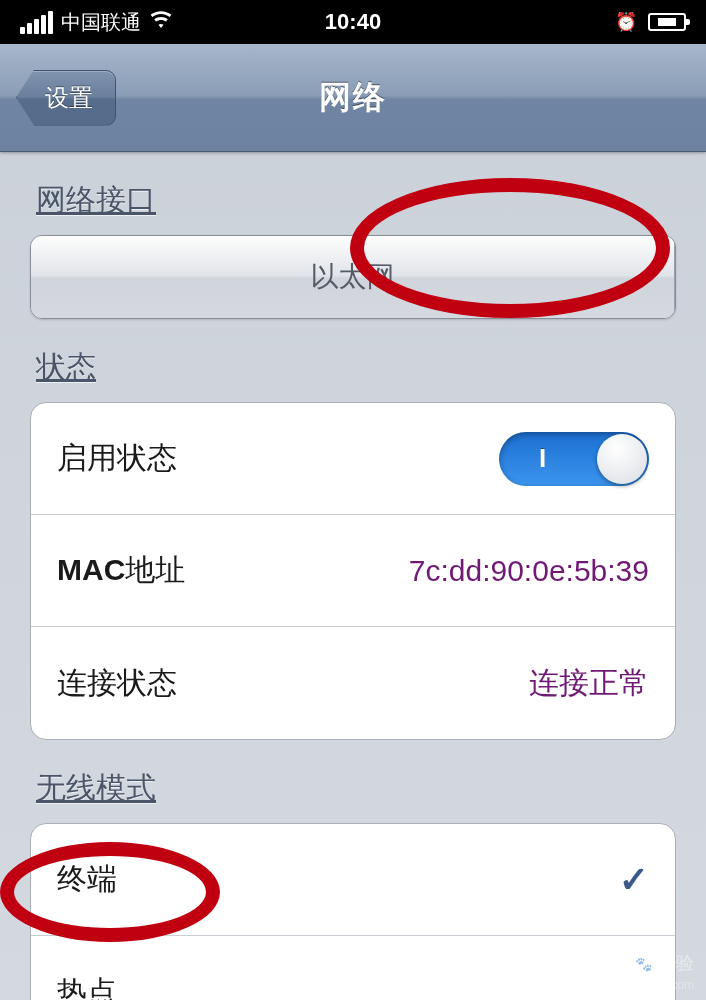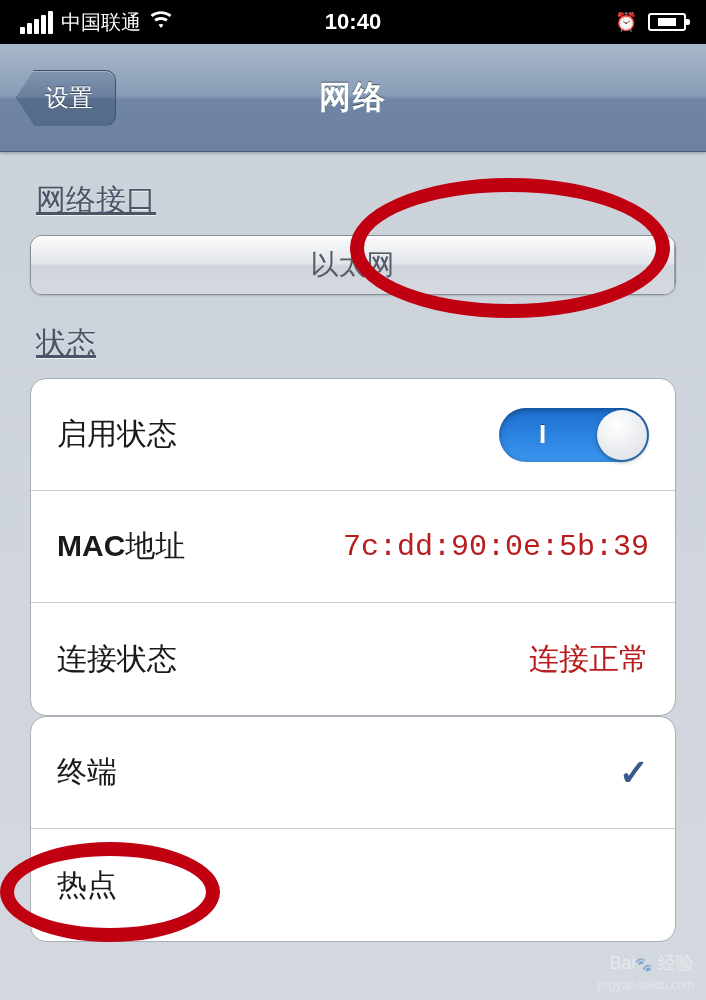--- a/index.html
+++ b/index.html
@@ -138,21 +138,21 @@
       text-decoration: underline;
     }
     
     
     .segmented {
       margin: 0 30px;
       display: flex;
       border-radius: 12px;
       overflow: hidden;
       border: 1px solid #888e98;
-      height: 60px;
+      height: 84px;
       box-shadow: 0 1px 2px rgba(0,0,0,0.15);
     }
     .segment {
       flex: 1;
       display: flex;
       align-items: center;
       justify-content: center;
       font-size: 28px;
       font-weight: 500;
     }
@@ -184,23 +184,22 @@
       font-size: 30px;
     }
     .table-row:last-child { border-bottom: none; }
     .row-label {
       color: #1a1a1a;
       font-weight: 400;
     }
     .row-label .bold { font-weight: 700; }
     .row-value {
       margin-left: auto;
-      color: #b91c1c;
+      color: #701a75;
       font-size: 30px;
-      font-family: Liberation Mono, monospace;
     }
     
     
     .toggle {
       margin-left: auto;
       width: 150px;
       height: 54px;
       border-radius: 27px;
       background: linear-gradient(to bottom, #1c6fd1, #3b95ee);
       position: relative;
@@ -325,20 +324,21 @@
         <span class="bold">MAC</span><span>地址</span>
       </span>
       <span class="row-value">7c:dd:90:0e:5b:39</span>
     </div>
     <div class="table-row">
       <span class="row-label">连接状态</span>
       <span class="row-value">连接正常</span>
     </div>
   </div>
 
+  <div class="section-header">无线模式</div>
   <div class="table-group">
     <div class="table-row">
       <span class="row-label">终端</span>
       <span class="checkmark">✓</span>
     </div>
     <div class="table-row">
       <span class="row-label">热点</span>
     </div>
   </div>
 

